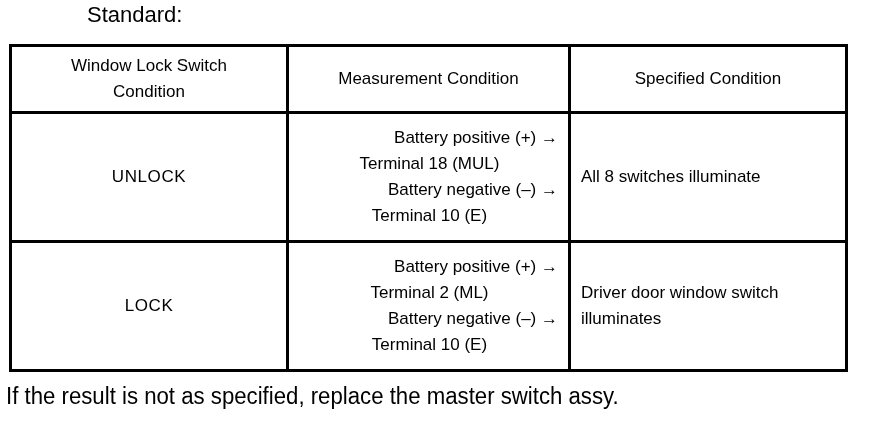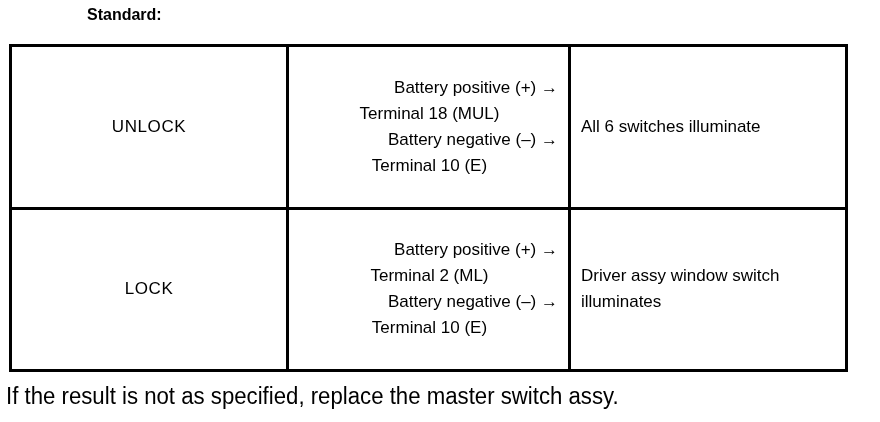--- a/index.html
+++ b/index.html
@@ -14,22 +14,22 @@
     overflow: hidden;
     font-family: "Liberation Sans", sans-serif;
     color: #000000;
     -webkit-font-smoothing: none;
   }
 
   #page-title {
     position: absolute;
     left: 87px;
     top: 2px;
-    font-size: 16px;
-    font-weight: bold;
+    font-size: 22px;
+    font-weight: normal;
     letter-spacing: 0px;
     line-height: 26px;
     white-space: nowrap;
   }
 
   #spec-table {
     position: absolute;
     left: 9px;
     top: 44px;
     width: 836px;
@@ -108,44 +108,56 @@
 
 <div id="page-title">Standard:</div>
 
 <table id="spec-table">
   <colgroup>
     <col class="c1">
       <col class="c2">
       <col class="c3">
   </colgroup>
   <tbody>
+    <tr class="hdr-row">
+      <td class="hdr">
+        <span class="hdr-inner">Window Lock Switch</span>
+        <span class="hdr-inner">Condition</span>
+      </td>
+      <td class="hdr">
+        <span class="hdr-inner">Measurement Condition</span>
+      </td>
+      <td class="hdr">
+        <span class="hdr-inner">Specified Condition</span>
+      </td>
+    </tr>
 
     <tr class="body-row">
       <td class="cond-cell">UNLOCK</td>
       <td class="meas-cell">
         <span class="meas-line-left">Battery positive (+) →</span>
         <span class="meas-line-right">Terminal 18 (MUL)</span>
         <span class="meas-line-left">Battery negative (–) →</span>
         <span class="meas-line-right">Terminal 10 (E)</span>
       </td>
       <td class="spec-cell">
-        <span>All 6 switches illuminate</span>
+        <span>All 8 switches illuminate</span>
         <span></span>
       </td>
     </tr>
 
     <tr class="body-row">
       <td class="cond-cell">LOCK</td>
       <td class="meas-cell">
         <span class="meas-line-left">Battery positive (+) →</span>
         <span class="meas-line-right">Terminal 2 (ML)</span>
         <span class="meas-line-left">Battery negative (–) →</span>
         <span class="meas-line-right">Terminal 10 (E)</span>
       </td>
       <td class="spec-cell">
-        <span>Driver assy window switch</span>
+        <span>Driver door window switch</span>
         <span>illuminates</span>
       </td>
     </tr>
   </tbody>
 </table>
 
 <div id="footer-note">If the result is not as specified, replace the master switch assy.</div>
 
 </body></html>

